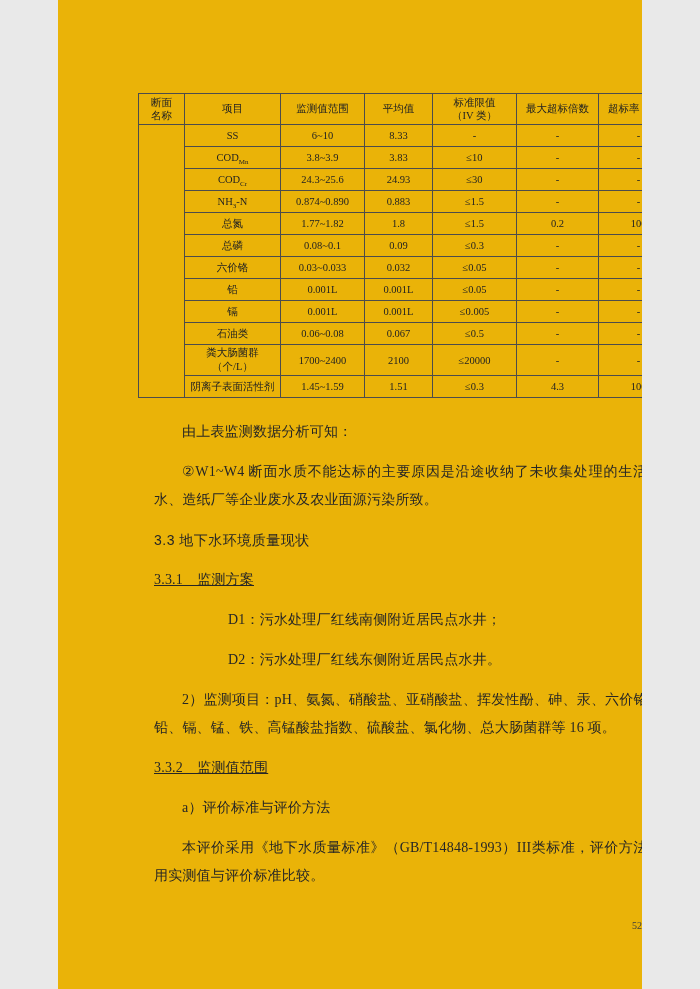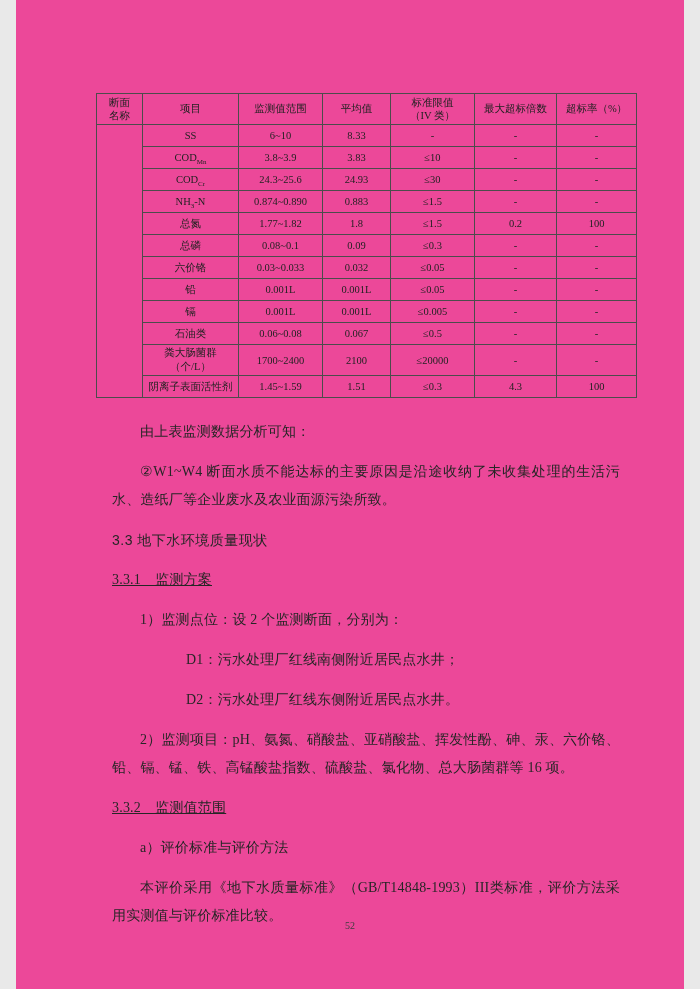--- a/index.html
+++ b/index.html
@@ -1,18 +1,18 @@
 <!DOCTYPE html>
 <html><head>
 <meta charset="utf-8">
 <style>
   html, body { margin:0; padding:0; background:#e9e9e9; }
   .page {
-    width:668px; height:989px; position:relative; margin:0 auto;
-    background:#ec4899; overflow:hidden;
+    width:584px; height:989px; position:relative; margin:0 auto;
+    background:#eab308; overflow:hidden;
     font-family:"Liberation Serif","DejaVu Serif",serif;
     color:#262626;
   }
   
   table.monitor {
     border-collapse:collapse; table-layout:fixed;
     width:540px; margin:93px 0 0 80px;
     font-size:10.5px; color:#222;
   }
   table.monitor th, table.monitor td {
@@ -36,21 +36,21 @@
   .d-item { padding-left:74px; }
   .sec-heading {
     font-family:"Liberation Sans","DejaVu Sans",sans-serif;
     font-weight:normal; font-size:14px; line-height:28px;
     margin:4px 0 0 0; letter-spacing:0.5px;
   }
   .sub-heading { line-height:28px;text-decoration:underline; }
   
   .page-number {
     position:absolute; top:920px; left:0; right:0;
-    text-align:center; font-size:10px; color:#3d3d3d;
+    text-align:right; font-size:10px; color:#3d3d3d;
   }
 </style>
 </head>
 <body>
 
 <div class="page">
 
   <table class="monitor">
     <colgroup>
       <col style="width:46px">
@@ -173,21 +173,20 @@
         <td>100</td>
       </tr>
     </tbody>
   </table>
 
   <div class="text">
     <p class="indent">由上表监测数据分析可知：</p>
     <p class="indent">②W1~W4 断面水质不能达标的主要原因是沿途收纳了未收集处理的生活污水、造纸厂等企业废水及农业面源污染所致。</p>
     <p class="sec-heading">3.3 地下水环境质量现状</p>
     <p class="sub-heading">3.3.1　监测方案</p>
-    <p class="indent">1）监测点位：设 2 个监测断面，分别为：</p>
     <p class="d-item">D1：污水处理厂红线南侧附近居民点水井；</p>
     <p class="d-item">D2：污水处理厂红线东侧附近居民点水井。</p>
     <p class="indent">2）监测项目：pH、氨氮、硝酸盐、亚硝酸盐、挥发性酚、砷、汞、六价铬、铅、镉、锰、铁、高锰酸盐指数、硫酸盐、氯化物、总大肠菌群等 16 项。</p>
     <p class="sub-heading">3.3.2　监测值范围</p>
     <p class="indent">a）评价标准与评价方法</p>
     <p class="indent">本评价采用《地下水质量标准》（GB/T14848-1993）III类标准，评价方法采用实测值与评价标准比较。</p>
   </div>
 
   <div class="page-number">52</div>
 </div>

